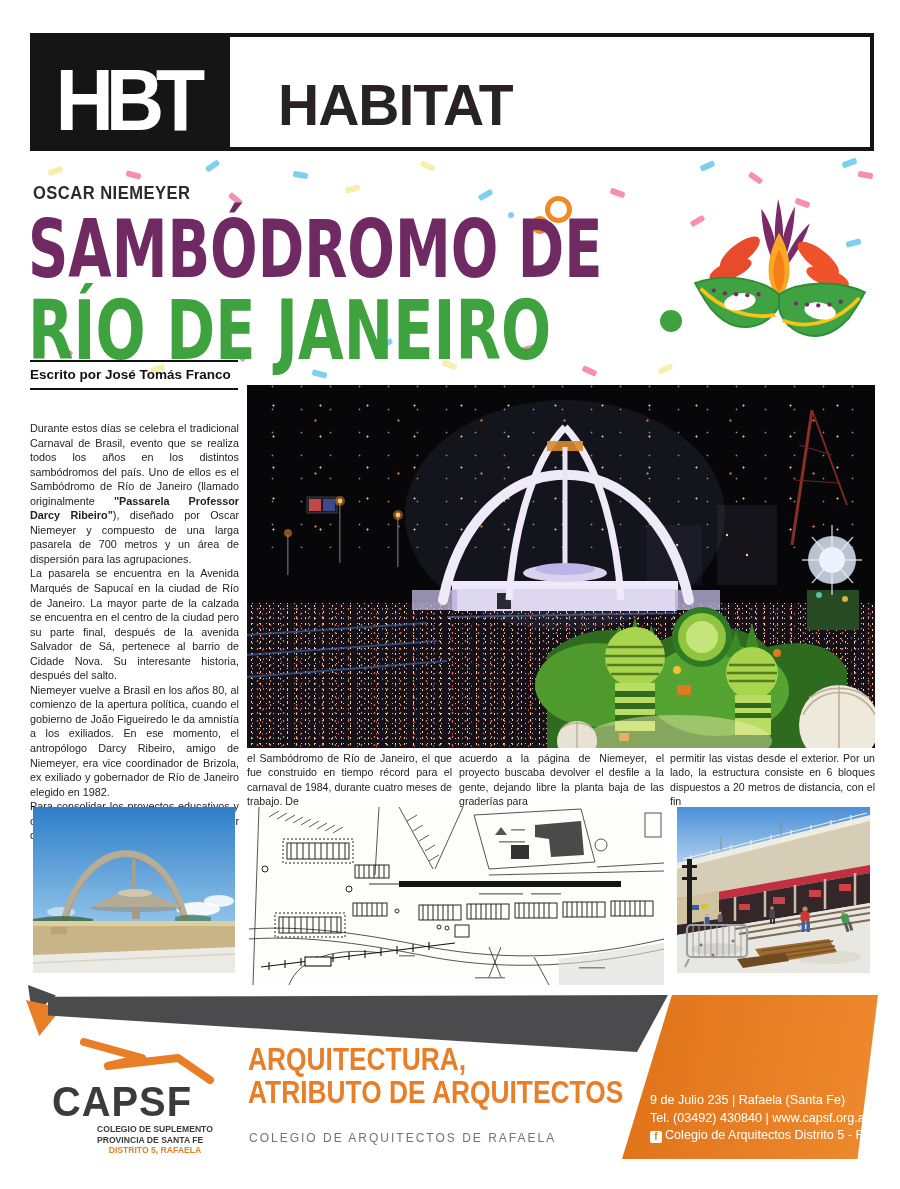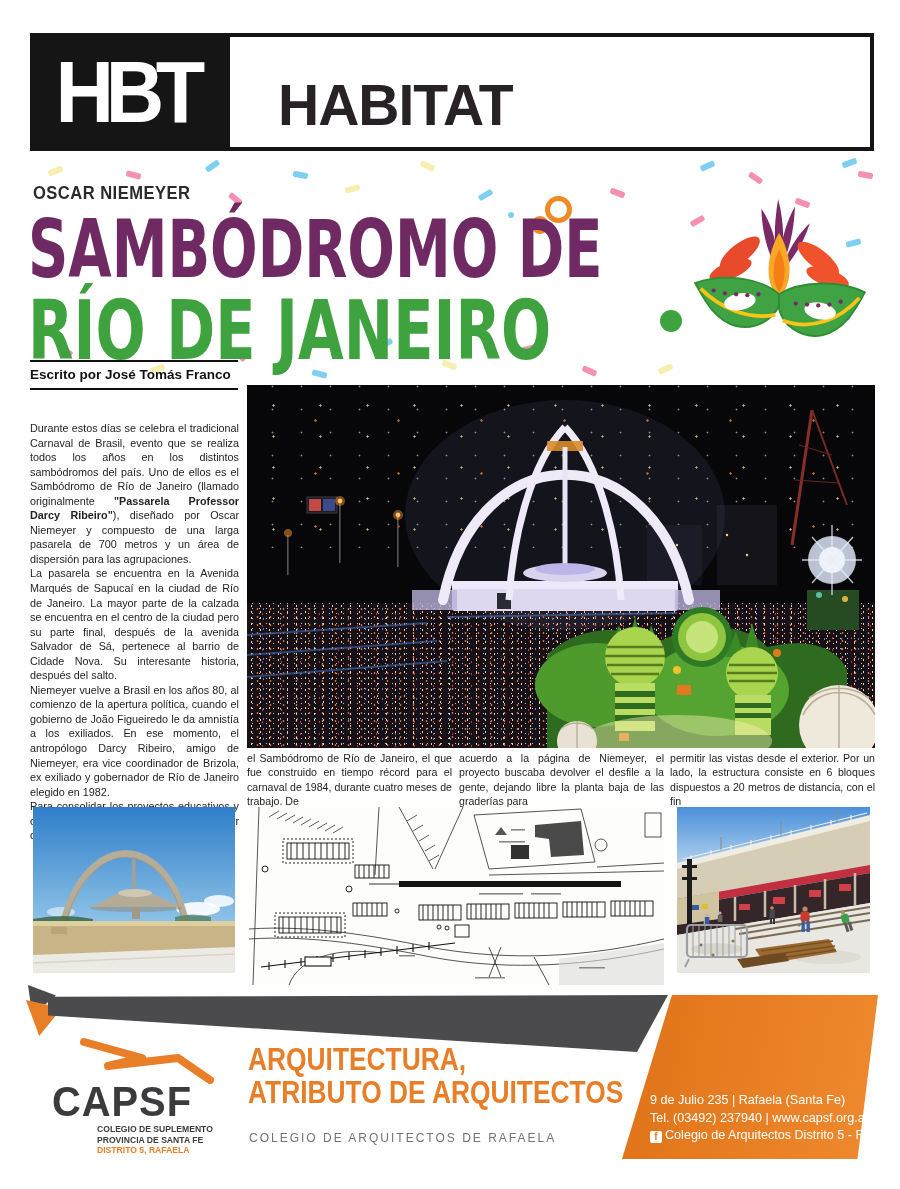--- a/index.html
+++ b/index.html
@@ -2,21 +2,21 @@
 <html><head>
 <meta charset="utf-8">
 <style>
   html,body{margin:0;padding:0;background:#fff;}
   .page{position:relative;width:900px;height:1189px;background:#fff;overflow:hidden;
         font-family:"Liberation Sans",sans-serif;color:#1a1a1a;}
   .abs{position:absolute;}
 
   
   .header-box{left:30px;top:33px;width:836px;height:110px;border:4px solid #151515;background:#fff;}
-  .logo-box{left:30px;top:33px;width:200px;height:118px;background:#151515;display:flex;align-items:center;justify-content:center;}
+  .logo-box{left:30px;top:33px;width:200px;height:118px;background:#151515;display:flex;align-items:flex-end;justify-content:center;}
   .logo-text{color:#fff;font-weight:bold;font-size:88px;letter-spacing:-9px;transform:scaleX(.92);font-family:"Liberation Sans",sans-serif;padding-right:8px;}
   .habitat{left:278px;top:72px;font-size:57px;font-weight:bold;letter-spacing:-1px;color:#262226;}
   .suple{left:594px;top:76px;font-weight:bold;color:#262226;line-height:27px;}
   .suple .l1{font-size:23px;letter-spacing:1.5px;}
   .suple .l2{font-size:26px;letter-spacing:.5px;}
 
   
   .kicker{left:33px;top:183px;font-size:18px;font-weight:bold;letter-spacing:.5px;color:#2b2b2b;transform:scaleX(.92);transform-origin:left top;}
   .title1{left:28px;top:203px;font-family:"DejaVu Sans",sans-serif;font-weight:bold;font-size:80px;color:#702A63;transform:scaleX(.70);transform-origin:left top;white-space:nowrap;letter-spacing:0px;}
   .title2{left:28px;top:283px;font-family:"DejaVu Sans",sans-serif;font-weight:bold;font-size:82px;color:#3EA23E;transform:scaleX(.72);transform-origin:left top;white-space:nowrap;}
@@ -58,21 +58,21 @@
   .img-plan{left:249px;top:807px;width:415px;height:178px;background:#fdfdfc;overflow:hidden;}
   .img-build{left:677px;top:807px;width:193px;height:166px;background:linear-gradient(#4a90d9,#cfe3f4 45%);overflow:hidden;}
 
   
   .f-darktri{left:28px;top:985px;width:28px;height:30px;background:#4B4B4D;clip-path:polygon(0 0,100% 35%,15% 100%);}
   .f-orangetri{left:24px;top:996px;width:38px;height:40px;background:#E87E27;clip-path:polygon(5% 10%,100% 30%,40% 100%);}
   .f-darkband{left:48px;top:995px;width:620px;height:57px;background:#4B4B4D;clip-path:polygon(0 3%,100% 0,95% 100%,0 36%);}
   .f-orangeblock{left:622px;top:995px;width:256px;height:164px;background:linear-gradient(100deg,#e07218,#ef8a2e);clip-path:polygon(19.5% 0,100% 0,92% 100%,0 100%);}
   .capsf{left:52px;top:1078px;font-size:42px;font-weight:bold;color:#3B3B3D;letter-spacing:1px;transform:scaleX(.95);transform-origin:left top;}
   .org{left:97px;top:1124px;font-size:8.6px;font-weight:bold;color:#3B3B3D;line-height:10.5px;}
-  .org .o3{color:#E87E27;}
+  .org .o3{color:#E87E27;text-align:center;}
   .tagline{left:248px;top:1043px;font-size:31px;font-weight:bold;color:#E87E27;line-height:33px;letter-spacing:0;transform:scaleX(.85);transform-origin:left top;white-space:nowrap;}
   .subtag{left:249px;top:1131px;font-size:12px;color:#737373;letter-spacing:2px;white-space:nowrap;}
   .contact{left:650px;top:1092px;color:#fff;font-size:12.6px;line-height:17.5px;}
   .fb{display:inline-flex;width:12px;height:12px;background:#fff;color:#E87E27;font-weight:bold;font-size:10px;align-items:center;justify-content:center;border-radius:2px;margin-right:3px;vertical-align:-1px;}
 </style>
 </head>
 <body>
 
 <div class="page">
 
@@ -475,17 +475,17 @@
   </div>
 
   <div class="abs tagline">
     <div>ARQUITECTURA,</div>
     <div>ATRIBUTO DE ARQUITECTOS</div>
   </div>
   <div class="abs subtag">COLEGIO DE ARQUITECTOS DE RAFAELA</div>
 
   <div class="abs contact">
     <div>9 de Julio 235 | Rafaela (Santa Fe)</div>
-    <div>Tel. (03492) 237940 | www.capsf.org.ar</div>
+    <div>Tel. (03492) 430840 | www.capsf.org.ar</div>
     <div><span class="fb">f</span><span>Colegio de Arquitectos Distrito 5 - Rafaela</span></div>
   </div>
 
 </div>
 
 </body></html>

